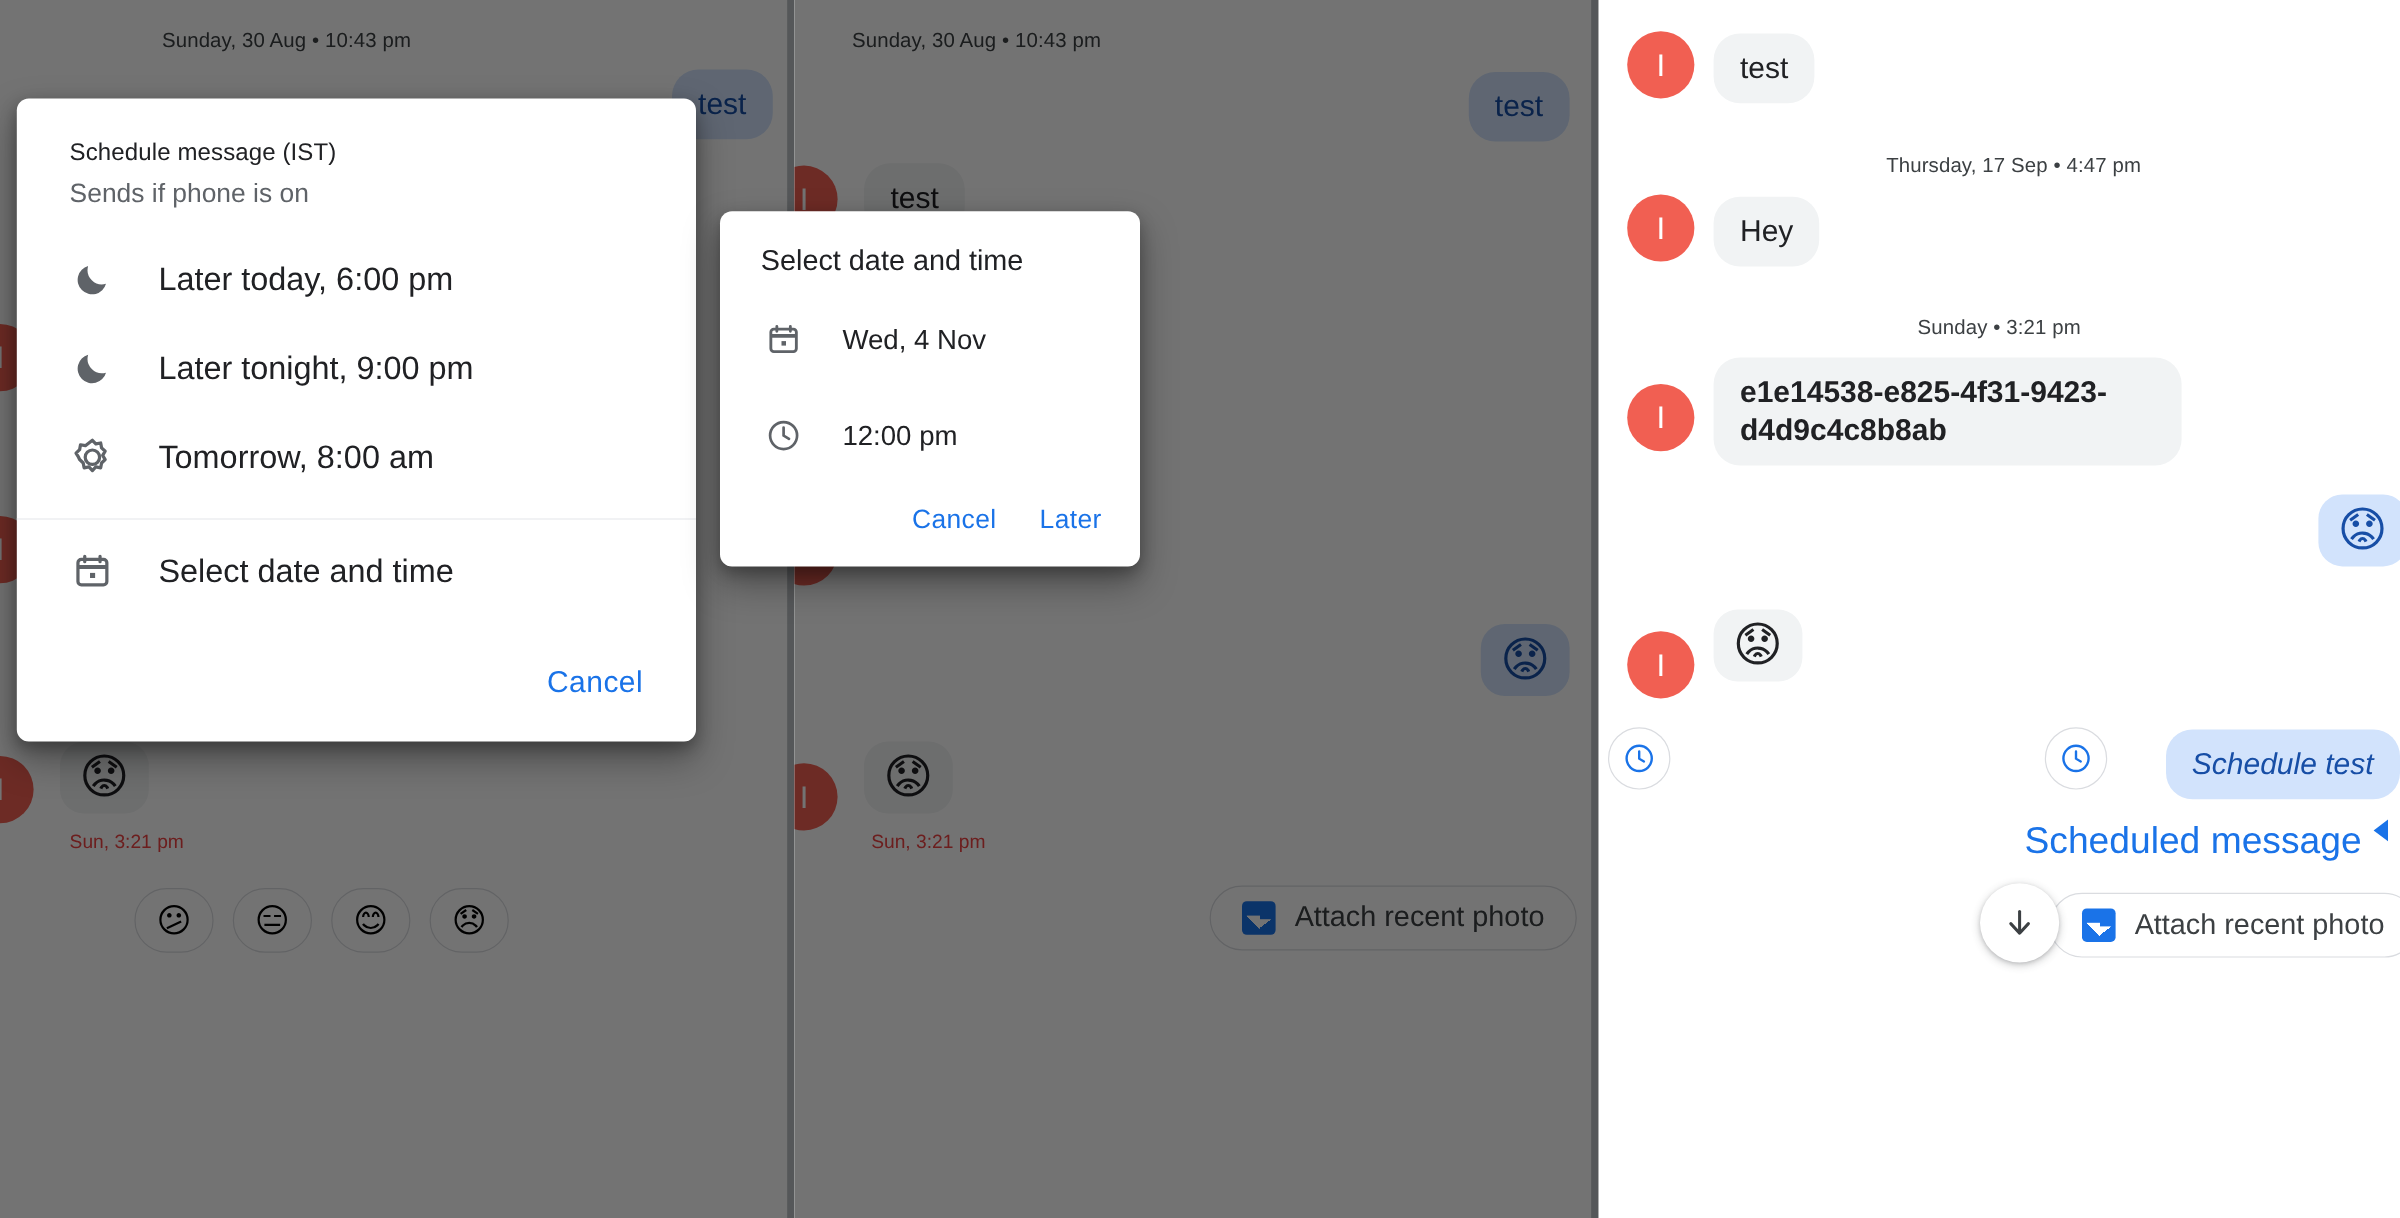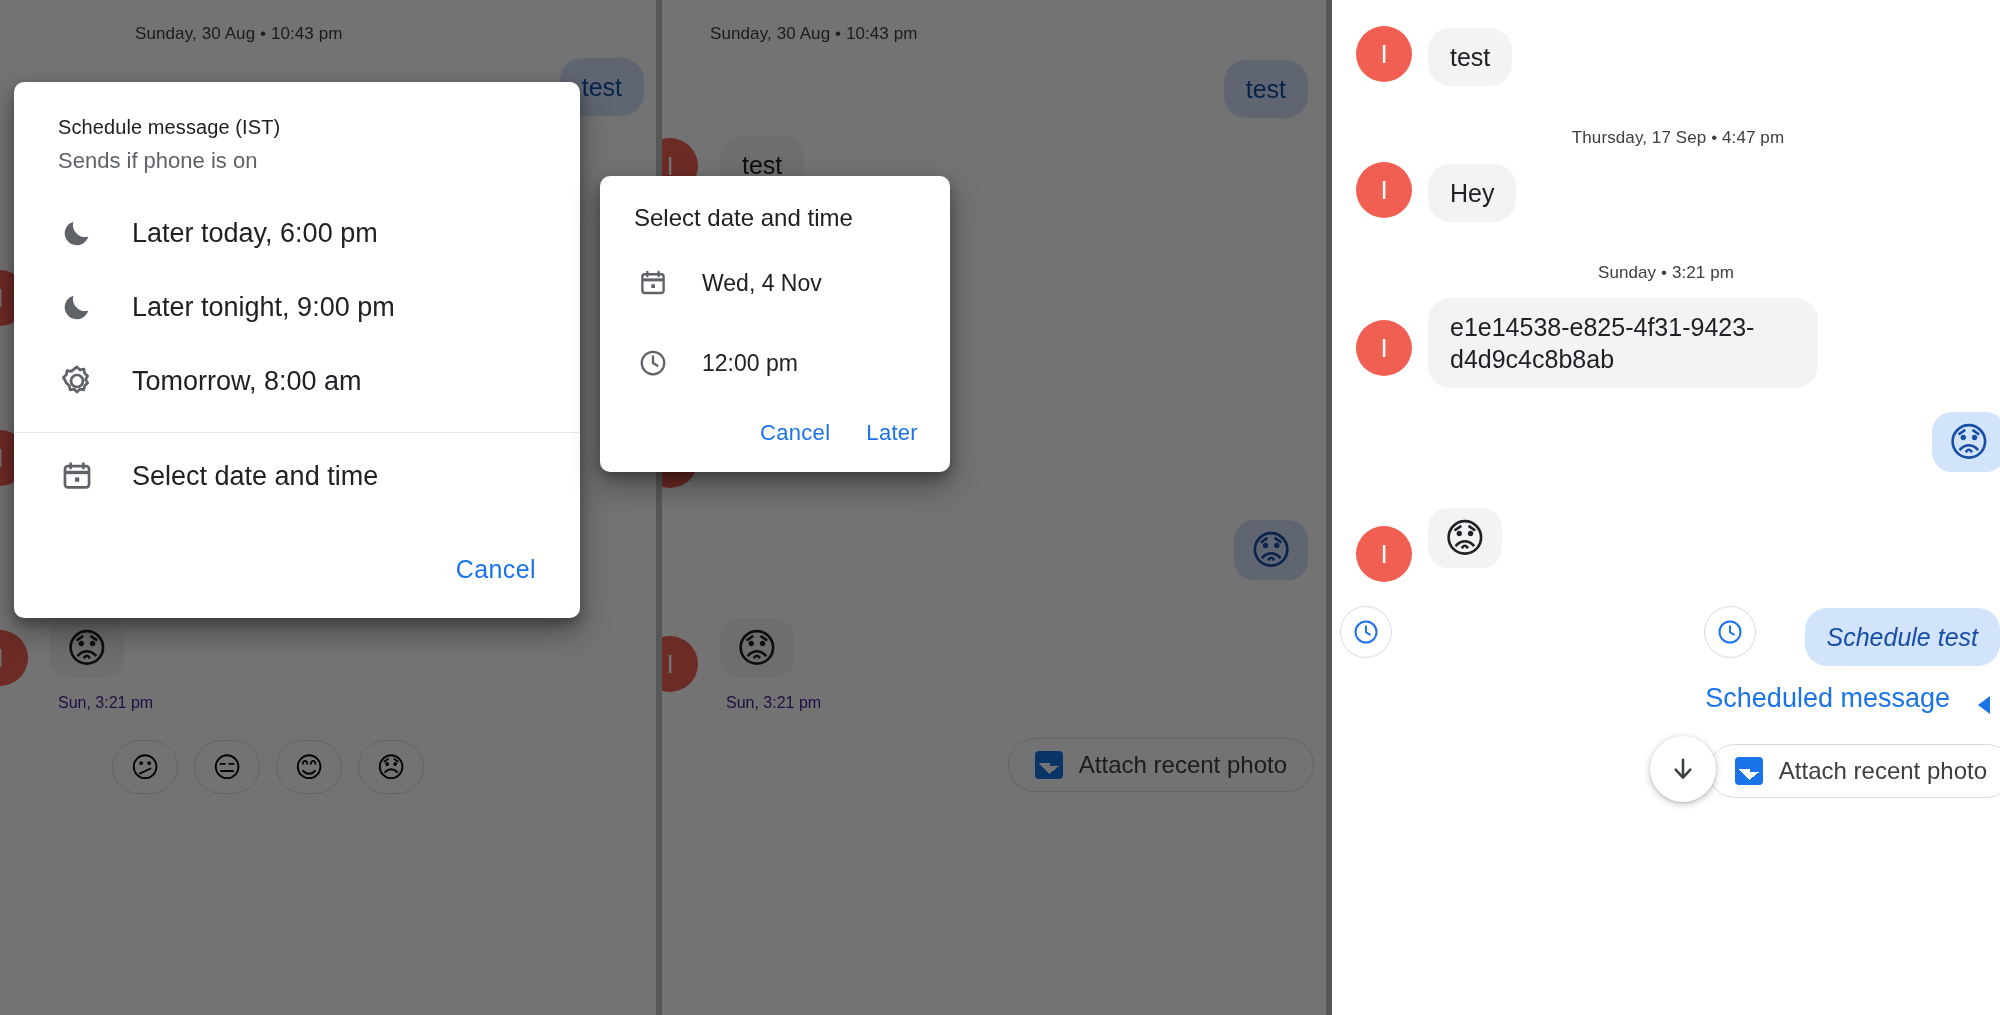--- a/index.html
+++ b/index.html
@@ -38,21 +38,21 @@
     position: absolute;
     font-size: 17px;
     color: #3c4043;
     letter-spacing: 0.1px;
     white-space: nowrap;
     text-align: center;
   }
   .timestamp-small {
     position: absolute;
     font-size: 16px;
-    color: #4c1d95;
+    color: #ef4444;
     white-space: nowrap;
   }
 
   .avatar {
     position: absolute;
     width: 56px; height: 56px;
     border-radius: 50%;
     background: #f15f52;
     color: #ffffff;
     font-size: 26px;
@@ -118,23 +118,23 @@
   }
   .clock-chip {
     position: absolute;
     width: 52px; height: 52px; border-radius: 50%;
     border: 1.5px solid #dadce0;
     background: #ffffff;
     display: flex; align-items: center; justify-content: center;
   }
   .sched-label {
     position: absolute;
-    font-size: 27px;
+    font-size: 31px;
     color: #1a73e8;
-    display: flex; align-items: flex-end; gap: 28px;
+    display: flex; align-items: flex-start; gap: 10px;
     white-space: nowrap;
   }
   .tri-left {
     width: 0; height: 0;
     border-top: 9px solid transparent;
     border-bottom: 9px solid transparent;
     border-right: 12px solid #1a73e8;
   }
 
   
@@ -239,21 +239,21 @@
       <div class="bubble" style="left:96px; top:28px;">test</div>
 
       <div class="daystamp" style="left:0; right:0; top:128px; text-align:center;margin-left:24px;">Thursday, 17 Sep • 4:47 pm</div>
 
       <div class="avatar" style="left:24px; top:162px;">I</div>
       <div class="bubble" style="left:96px; top:164px;">Hey</div>
 
       <div class="daystamp" style="left:0; right:0; top:263px; text-align:center;">Sunday • 3:21 pm</div>
 
       <div class="avatar" style="left:24px; top:320px;">I</div>
-      <div class="bubble" style="left:96px; top:298px; width:390px;">e1e14538-e825-4f31-9423-d4d9c4c8b8ab</div>
+      <div class="bubble" style="left:96px; top:298px; width:390px;font-weight:bold;">e1e14538-e825-4f31-9423-d4d9c4c8b8ab</div>
 
       <div class="bubble out emoji" style="left:600px; top:412px;">😟</div>
 
       <div class="avatar" style="left:24px; top:526px;">I</div>
       <div class="bubble emoji" style="left:96px; top:508px;">😟</div>
 
       <div class="clock-chip" style="left:8px; top:606px; transform:translateX(0);">
         <svg width="28" height="28" viewBox="0 0 24 24" fill="none" stroke="#1a73e8" stroke-width="1.7">
           <circle cx="12" cy="12" r="9"></circle>
           <path d="M12 7v5.2l3.4 2" stroke-linecap="round"></path>

